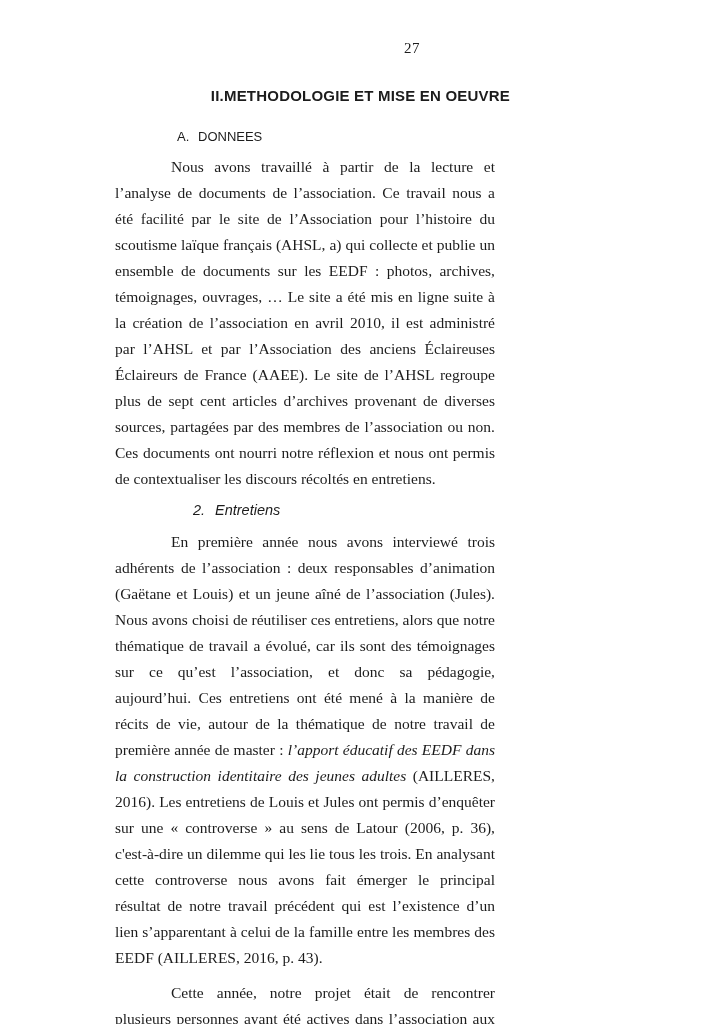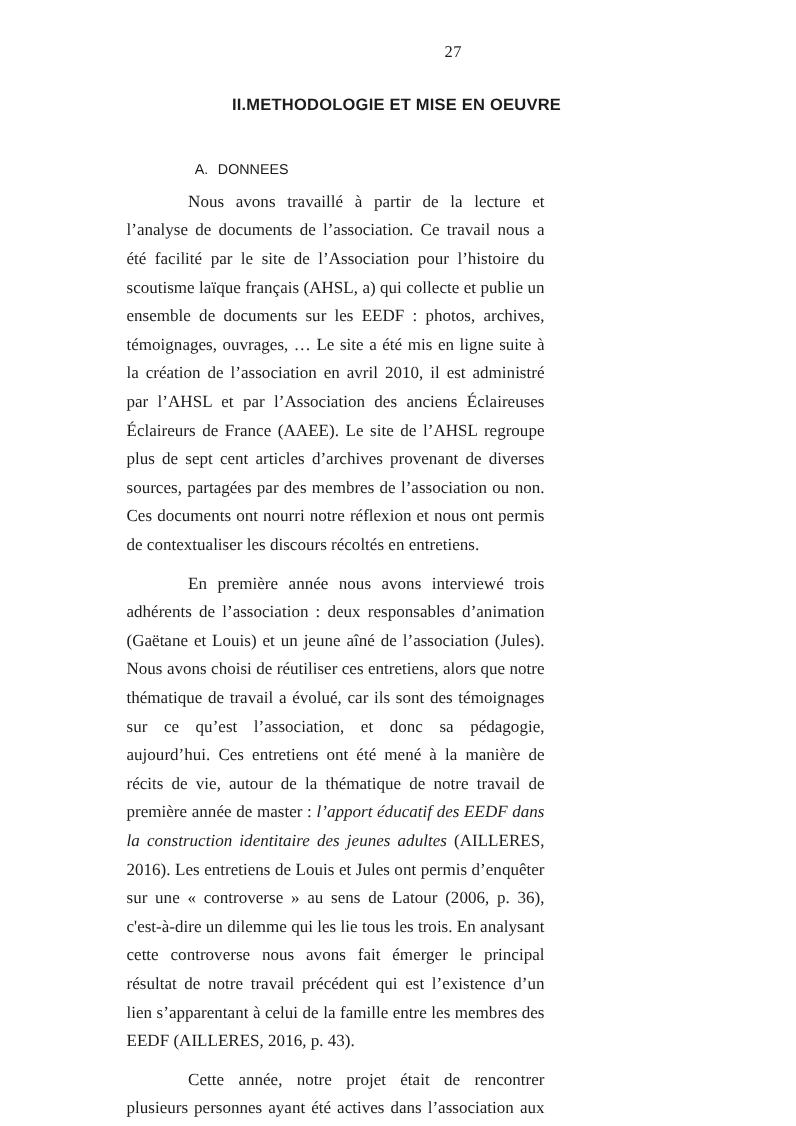--- a/index.html
+++ b/index.html
@@ -39,21 +39,21 @@
     letter-spacing: 0.2px;
     padding-left: 28px;
     line-height: 18px;
     text-align: right;
   }
   .h1 .num { display: inline-block; width: 35px; }
   .h2 {
     font-family: "Liberation Sans", "DejaVu Sans", sans-serif;
     font-size: 13px;
     padding-left: 77px;
-    margin-top: 41px;
+    margin-top: 24px;
     line-height: 16px;
   }
   .h2 .num { display: inline-block; width: 21px; }
   .h3 {
     font-family: "Liberation Sans", "DejaVu Sans", sans-serif;
     font-style: italic;
     font-size: 14.5px;
     padding-left: 93px;
     margin-top: 21px;
     line-height: 19px;
@@ -83,20 +83,23 @@
       <span class="num">II.</span><span>METHODOLOGIE ET MISE EN OEUVRE</span>
     </div>
 
     <div class="h2">
       <span class="num">A.</span><span>DONNEES</span>
     </div>
 
 
     <p class="para"><span>Nous avons travaillé à partir de la lecture et l’analyse de documents de l’association. Ce travail nous a été facilité par le site de l’Association pour l’histoire du scoutisme laïque français (AHSL, a) qui collecte et publie un ensemble de documents sur les EEDF : photos, archives, témoignages, ouvrages, … Le site a été mis en ligne suite à la création de l’association en avril 2010, il est administré par l’AHSL et par l’Association des anciens Éclaireuses Éclaireurs de France (AAEE). Le site de l’AHSL regroupe plus de sept cent articles d’archives provenant de diverses sources, partagées par des membres de l’association ou non. Ces documents ont nourri notre réflexion et nous ont permis de contextualiser les discours récoltés en entretiens.</span></p>
 
+    <div class="h3 h3-entretiens">
+      <span class="num">2.</span><span>Entretiens</span>
+    </div>
 
 
     <p class="para"><span>En première année nous avons interviewé trois adhérents de l’association : deux responsables d’animation (Gaëtane et Louis) et un jeune aîné de l’association (Jules). Nous avons choisi de réutiliser ces entretiens, alors que notre thématique de travail a évolué, car ils sont des témoignages sur ce qu’est l’association, et donc sa pédagogie, aujourd’hui. Ces entretiens ont été mené à la manière de récits de vie, autour de la thématique de notre travail de première année de master : </span><span class="run-italic">l’apport éducatif des EEDF dans la construction identitaire des jeunes adultes</span><span> (AILLERES, 2016). Les entretiens de Louis et Jules ont permis d’enquêter sur une « controverse » au sens de Latour (2006, p. 36), c'est-à-dire un dilemme qui les lie tous les trois. En analysant cette controverse nous avons fait émerger le principal résultat de notre travail précédent qui est l’existence d’un lien s’apparentant à celui de la famille entre les membres des EEDF (AILLERES, 2016, p. 43).</span></p>
 
     <p class="para"><span>Cette année, notre projet était de rencontrer plusieurs personnes ayant été actives dans l’association aux trois temporalités que nous avions déterminé, donc de les interroger sur les enjeux et thématiques qui faisaient débats dans l’association à ces moments là.</span></p>
 
   </div>
 </div>
 
 </body></html>

